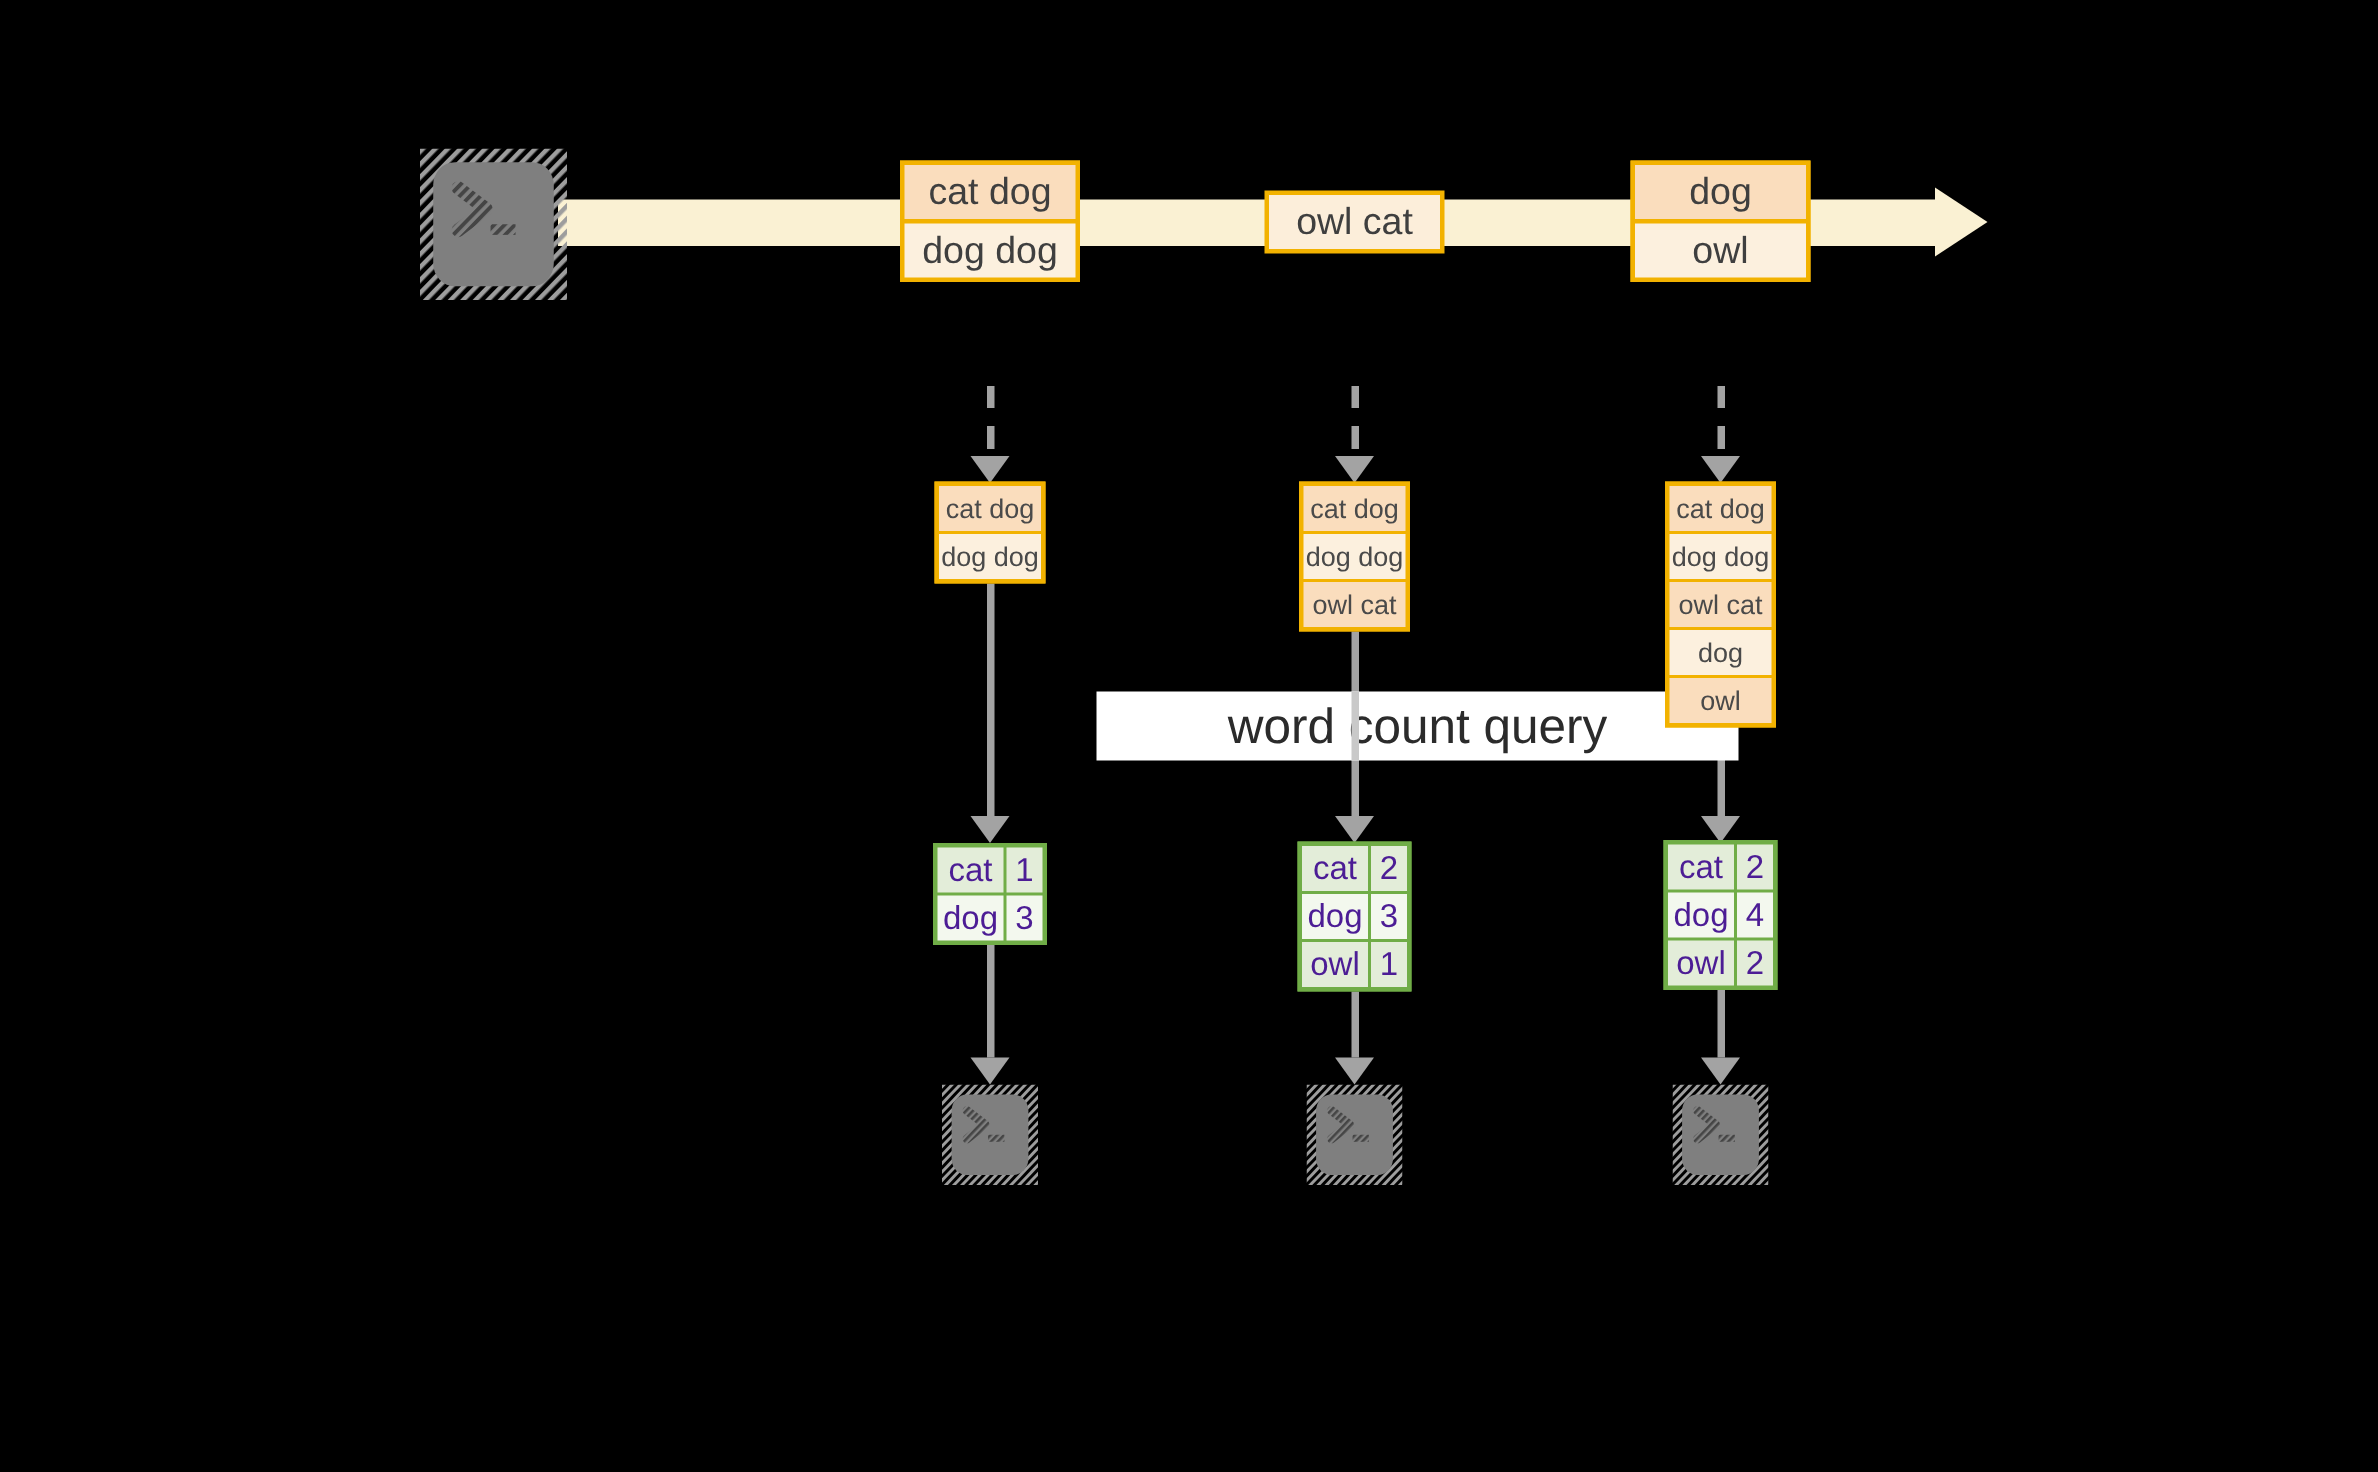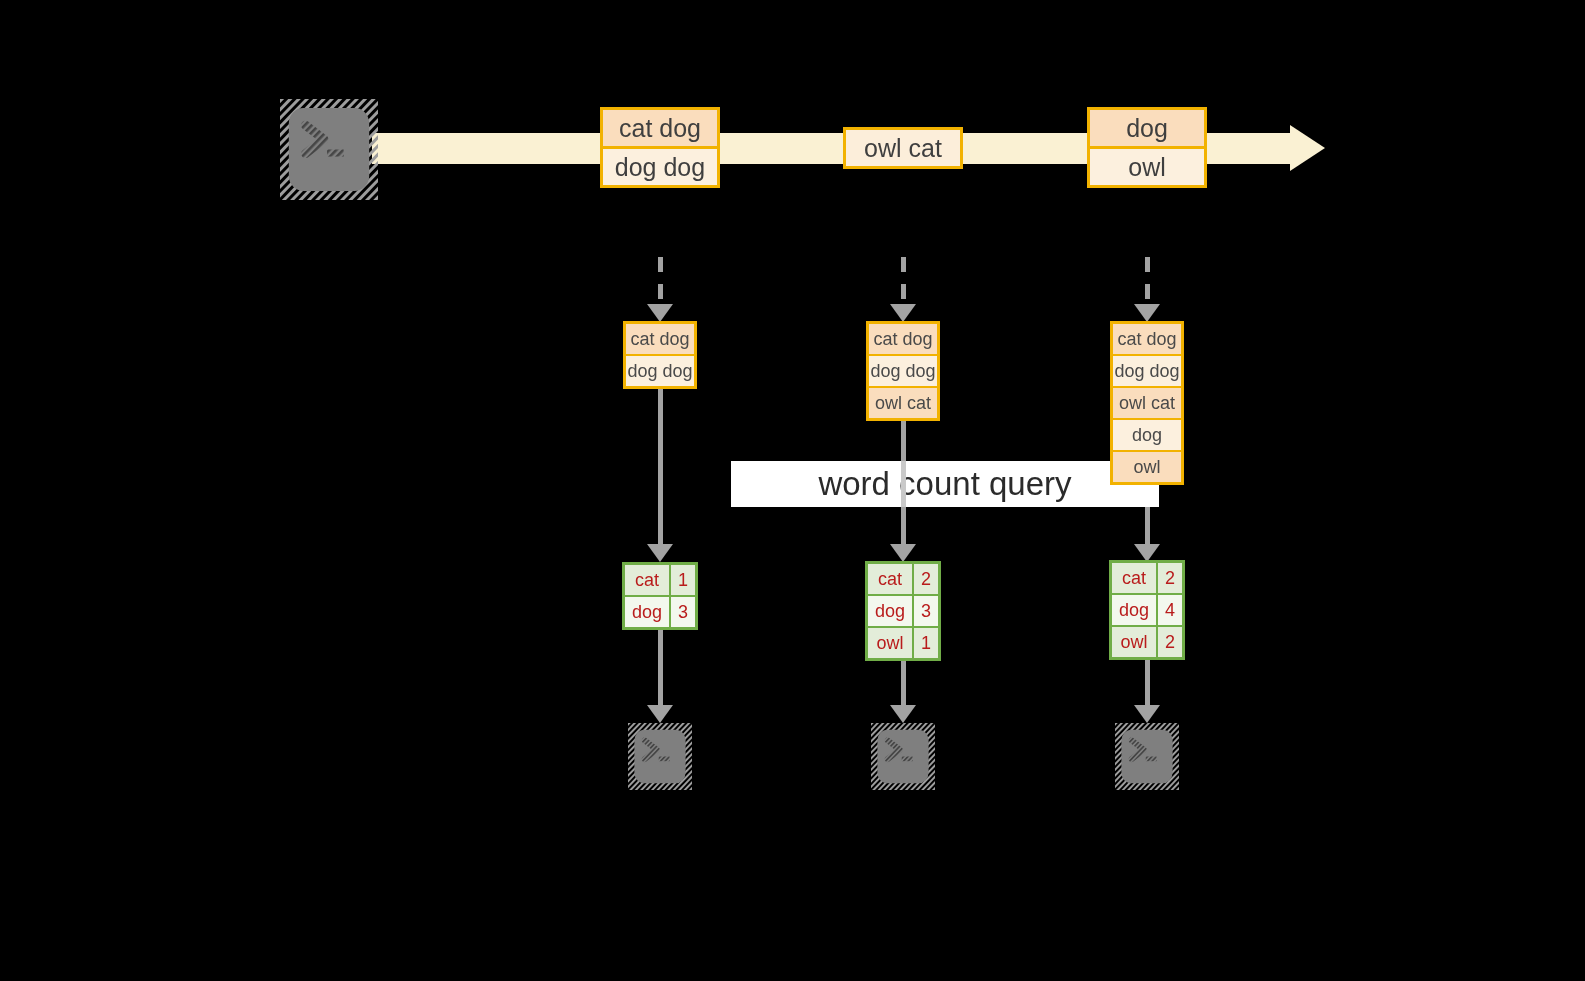--- a/index.html
+++ b/index.html
@@ -34,21 +34,21 @@
   .stack .cell:nth-child(odd){background:#FADDBD;}
   .stack .cell:nth-child(even){background:#FCF0DE;}
   #stack1{left:623px; top:321px;}
   #stack2{left:866px; top:321px;}
   #stack3{left:1110px; top:321px;}
   
   .gtable{position:absolute; width:76px; box-sizing:border-box;
        border:3px solid #70AD47; background:#70AD47;
        display:grid; grid-template-columns:44px 24px; gap:2px; z-index:4;}
   .gtable .gcell{height:30px; display:flex; align-items:center; justify-content:center;
-       font-size:18px; color:#b91c1c;}
+       font-size:22px; color:#4c1d95;}
   .gtable .gcell.r-odd{background:#E3EDD9;}
   .gtable .gcell.r-even{background:#F3F8EE;}
   #gt1{left:622px; top:562px;}
   #gt2{left:865px; top:561px;}
   #gt3{left:1109px; top:560px;}
   
   .vline{position:absolute; width:5px; background:#A3A3A3; z-index:1;}
   .vline.dashed{background:repeating-linear-gradient(to bottom,#A3A3A3 0 15px,transparent 15px 27px);}
   .ahead{position:absolute; width:0; height:0; z-index:1;
        border-left:13px solid transparent; border-right:13px solid transparent;

